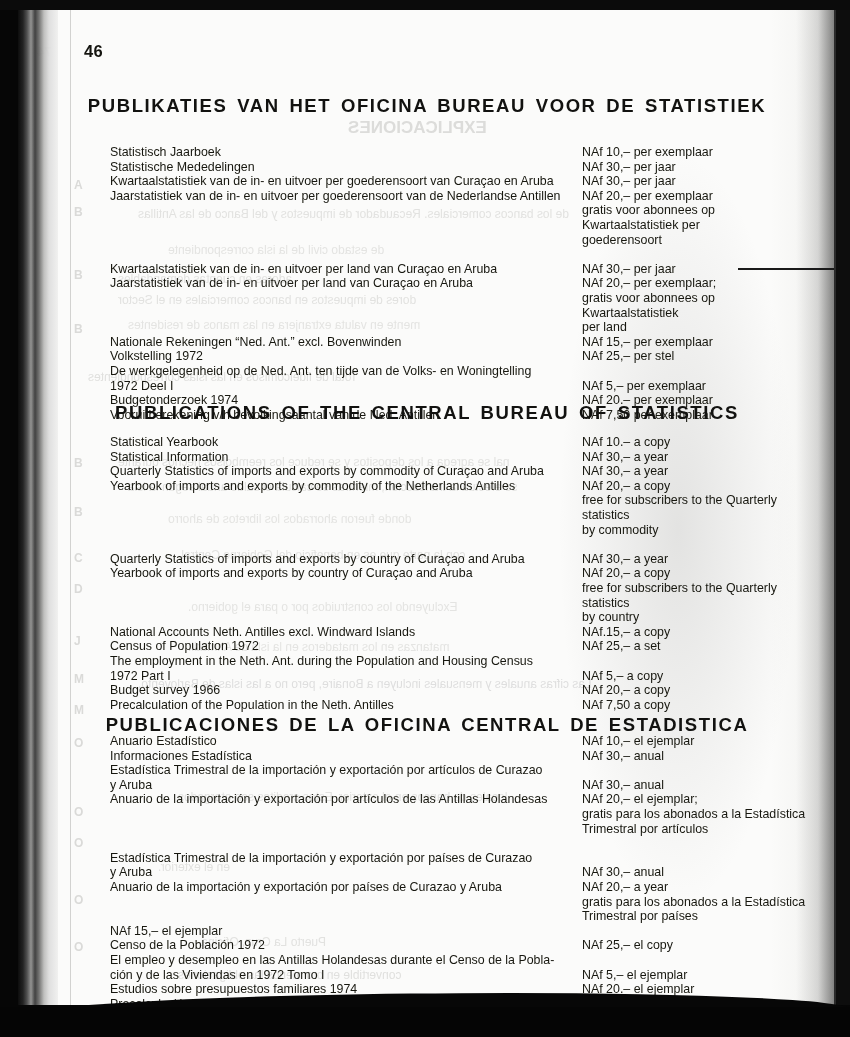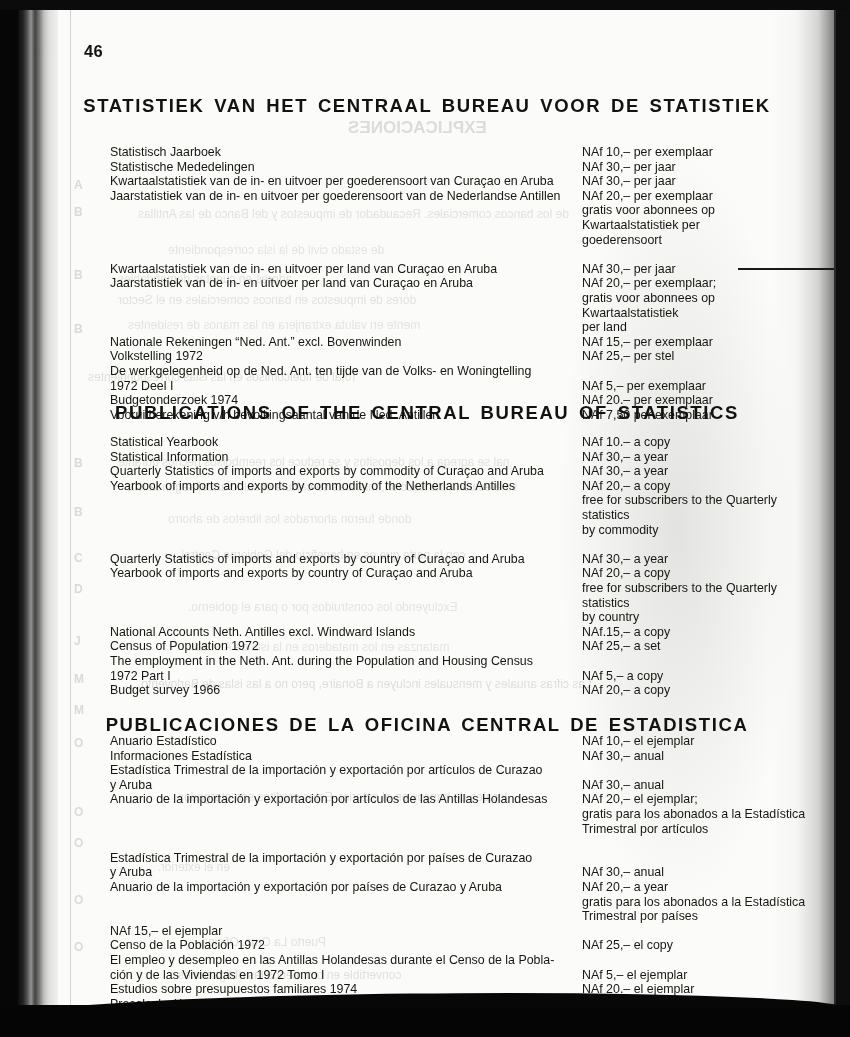--- a/index.html
+++ b/index.html
@@ -231,21 +231,21 @@
       <div class="ghost" style="left:120px; top:677px; color:#dedede;">Las cifras anuales y mensuales incluyen a Bonaire, pero no a las islas de Barlovento.</div>
       <div class="ghost" style="left:160px; top:790px; color:#e2e2e0;">locales de bancos en el exterior. Estos creditos son otorgados</div>
       <div class="ghost" style="left:140px; top:860px; color:#e2e2e0;">en el exterior.</div>
       <div class="ghost" style="left:180px; top:935px; color:#e2e2e0;">Puerto La Cruz, Oficina,</div>
       <div class="ghost" style="left:160px; top:968px; color:#e0e0de;">convertible en oro menos las obligaciones</div>
 
       <div class="smudge" style="left:540px; top:150px; width:240px; height:760px;"></div>
 
       <div class="page-number">46</div>
 
-      <h1 class="section-title" id="title-nl">STATISTIEK VAN HET CENTRAAL BUREAU VOOR DE STATISTIEK</h1>
+      <h1 class="section-title" id="title-nl">PUBLIKATIES VAN HET OFICINA BUREAU VOOR DE STATISTIEK</h1>
       <div class="list" id="list-nl">
           <div class="row">
             <div class="name">Statistisch Jaarboek</div>
             <div class="price">NAf 10,– per exemplaar</div>
           </div>
           <div class="row">
             <div class="name">Statistische Mededelingen</div>
             <div class="price">NAf 30,– per jaar</div>
           </div>
           <div class="row">
@@ -332,20 +332,24 @@
           </div>
           <div class="row">
             <div class="name">The employment in the Neth. Ant. during the Population and Housing Census
 1972 Part I</div>
             <div class="price">
 NAf  5,– a copy</div>
           </div>
           <div class="row">
             <div class="name">Budget survey 1966</div>
             <div class="price">NAf 20,– a copy</div>
+          </div>
+          <div class="row">
+            <div class="name">Precalculation of the Population in the Neth. Antilles</div>
+            <div class="price">NAf 7,50 a copy</div>
           </div>
         </div>
 
       <h1 class="section-title" id="title-es">PUBLICACIONES DE LA OFICINA CENTRAL DE ESTADISTICA</h1>
       <div class="list" id="list-es">
           <div class="row">
             <div class="name">Anuario Estadístico</div>
             <div class="price">NAf 10,– el ejemplar</div>
           </div>
           <div class="row">

